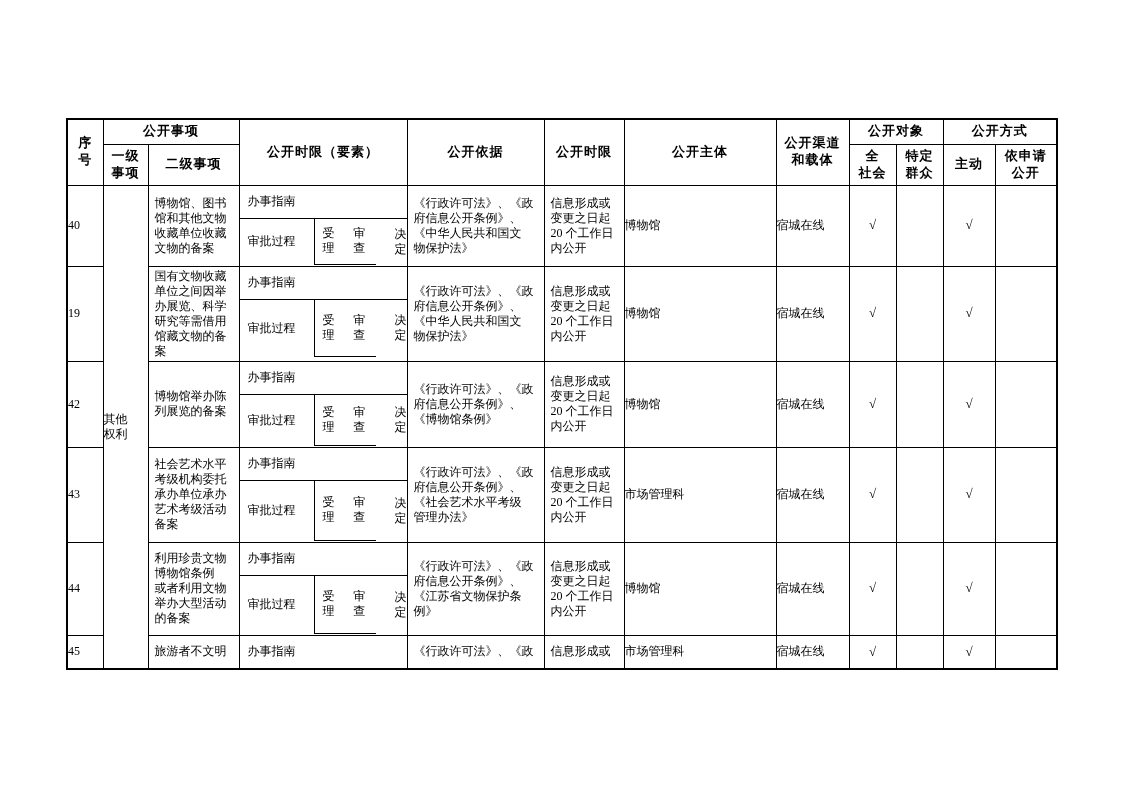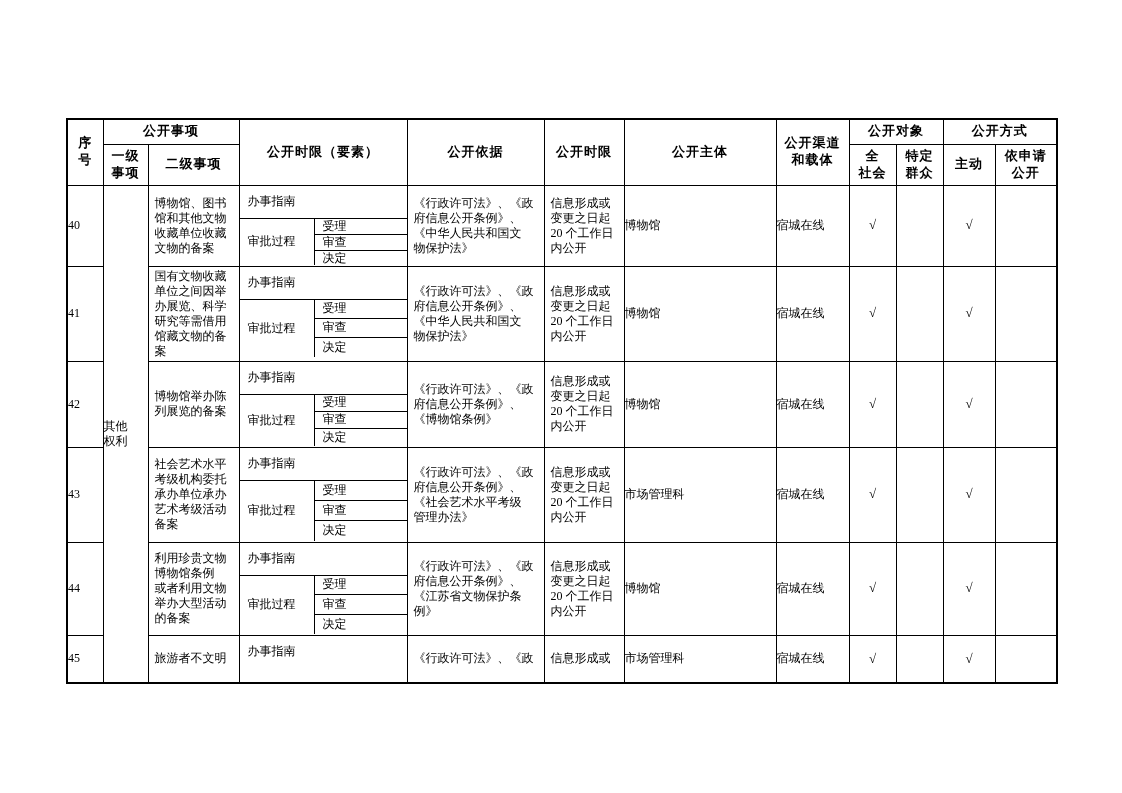--- a/index.html
+++ b/index.html
@@ -22,21 +22,21 @@
   .check{font-size:13px;text-align:center;}
   
   td.content-cell{padding:0;vertical-align:top;font-family:Liberation Serif, serif;}
   .content-box{display:flex;flex-direction:column;}
   .guide-row{flex:0 0 33px;display:flex;align-items:center;
              padding-left:8px;border-bottom:1px solid #000;box-sizing:border-box;}
   .guide-row.guide-only{flex:1 1 auto;border-bottom:none;height:100%;}
   .process-row{flex:1 1 auto;display:flex;min-height:0;}
   .process-label{flex:0 0 75px;display:flex;align-items:center;
                  padding-left:8px;border-right:1px solid #000;box-sizing:border-box;text-align:center;}
-  .steps{flex:1 1 auto;display:flex;flex-direction:column;}
+  .steps{flex:1 1 auto;display:flex;flex-direction:row;}
   .step{flex:1 1 0;display:flex;align-items:center;padding-left:8px;
         border-bottom:1px solid #000;box-sizing:border-box;}
   .step:last-child{border-bottom:none;text-align:right;}
 </style>
 </head>
 <body>
 
 <div class="page">
   <table class="disclosure">
     <colgroup>
@@ -113,21 +113,21 @@
 内公开</td>
         <td class="center">博物馆</td>
         <td class="center">宿城在线</td>
         <td class="check">√</td>
         <td class="check"></td>
         <td class="check">√</td>
         <td class="check"></td>
       </tr>
 
       <tr style="height:92px">
-        <td class="center">41</td>
+        <td class="center">19</td>
         <td class="pad ml">国有文物收藏
 单位之间因举
 办展览、科学
 研究等需借用
 馆藏文物的备
 案</td>
         <td class="content-cell">
           <div class="content-box" style="height:90px">
             <div class="guide-row">办事指南</div>
             <div class="process-row">
@@ -253,21 +253,21 @@
 20 个工作日
 内公开</td>
         <td class="center">博物馆</td>
         <td class="center">宿城在线</td>
         <td class="check">√</td>
         <td class="check"></td>
         <td class="check">√</td>
         <td class="check"></td>
       </tr>
 
-      <tr style="height:48px">
+      <tr style="height:34px">
         <td class="center">45</td>
         <td class="pad ml">旅游者不文明</td>
         <td class="content-cell">
           <div class="content-box" style="height:32px">
             <div class="guide-row guide-only">办事指南</div>
           </div>
         </td>
         <td class="pad ml">《行政许可法》、《政</td>
         <td class="pad ml">信息形成或</td>
         <td class="center">市场管理科</td>

